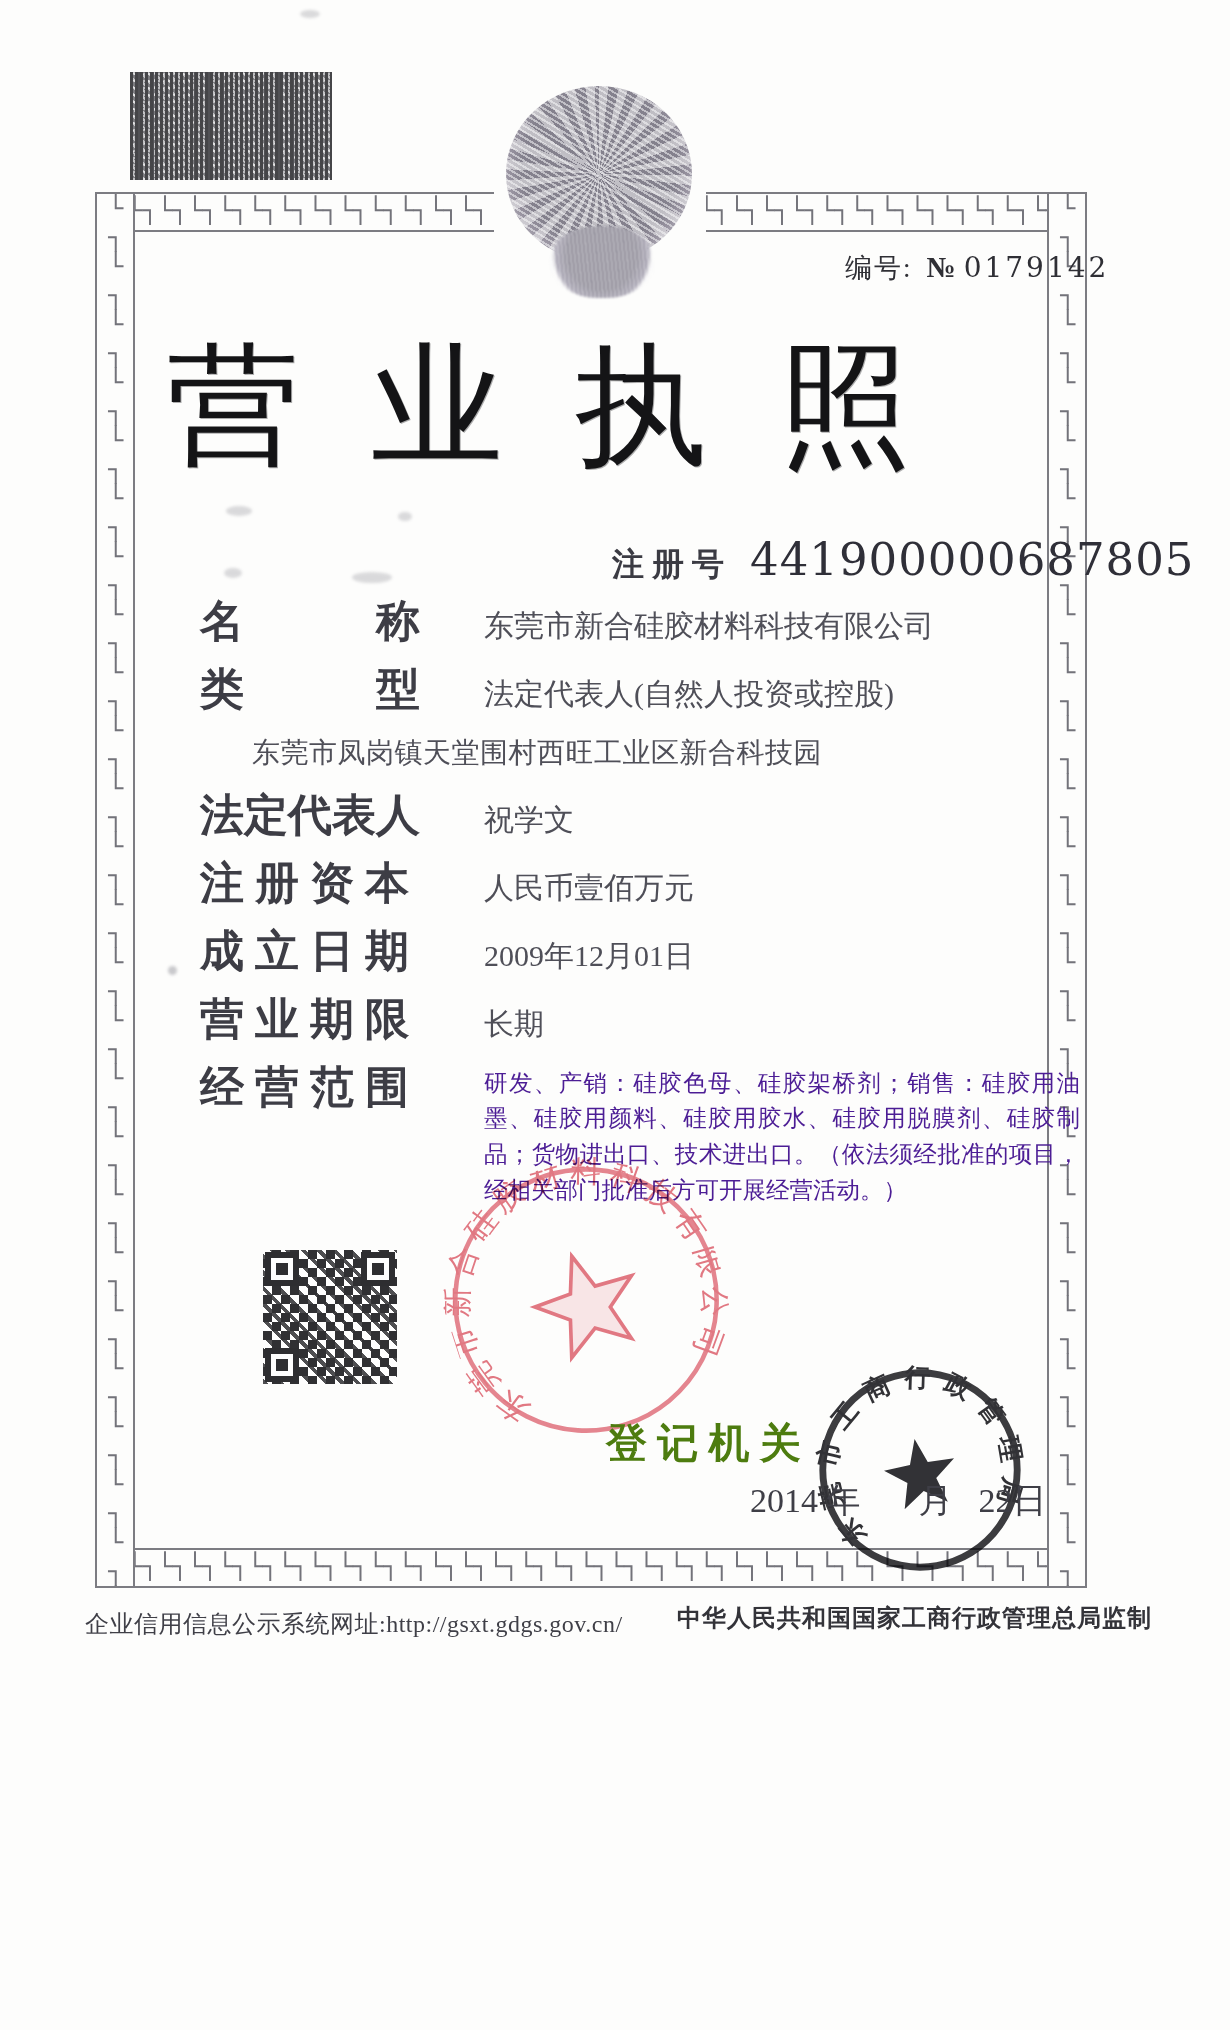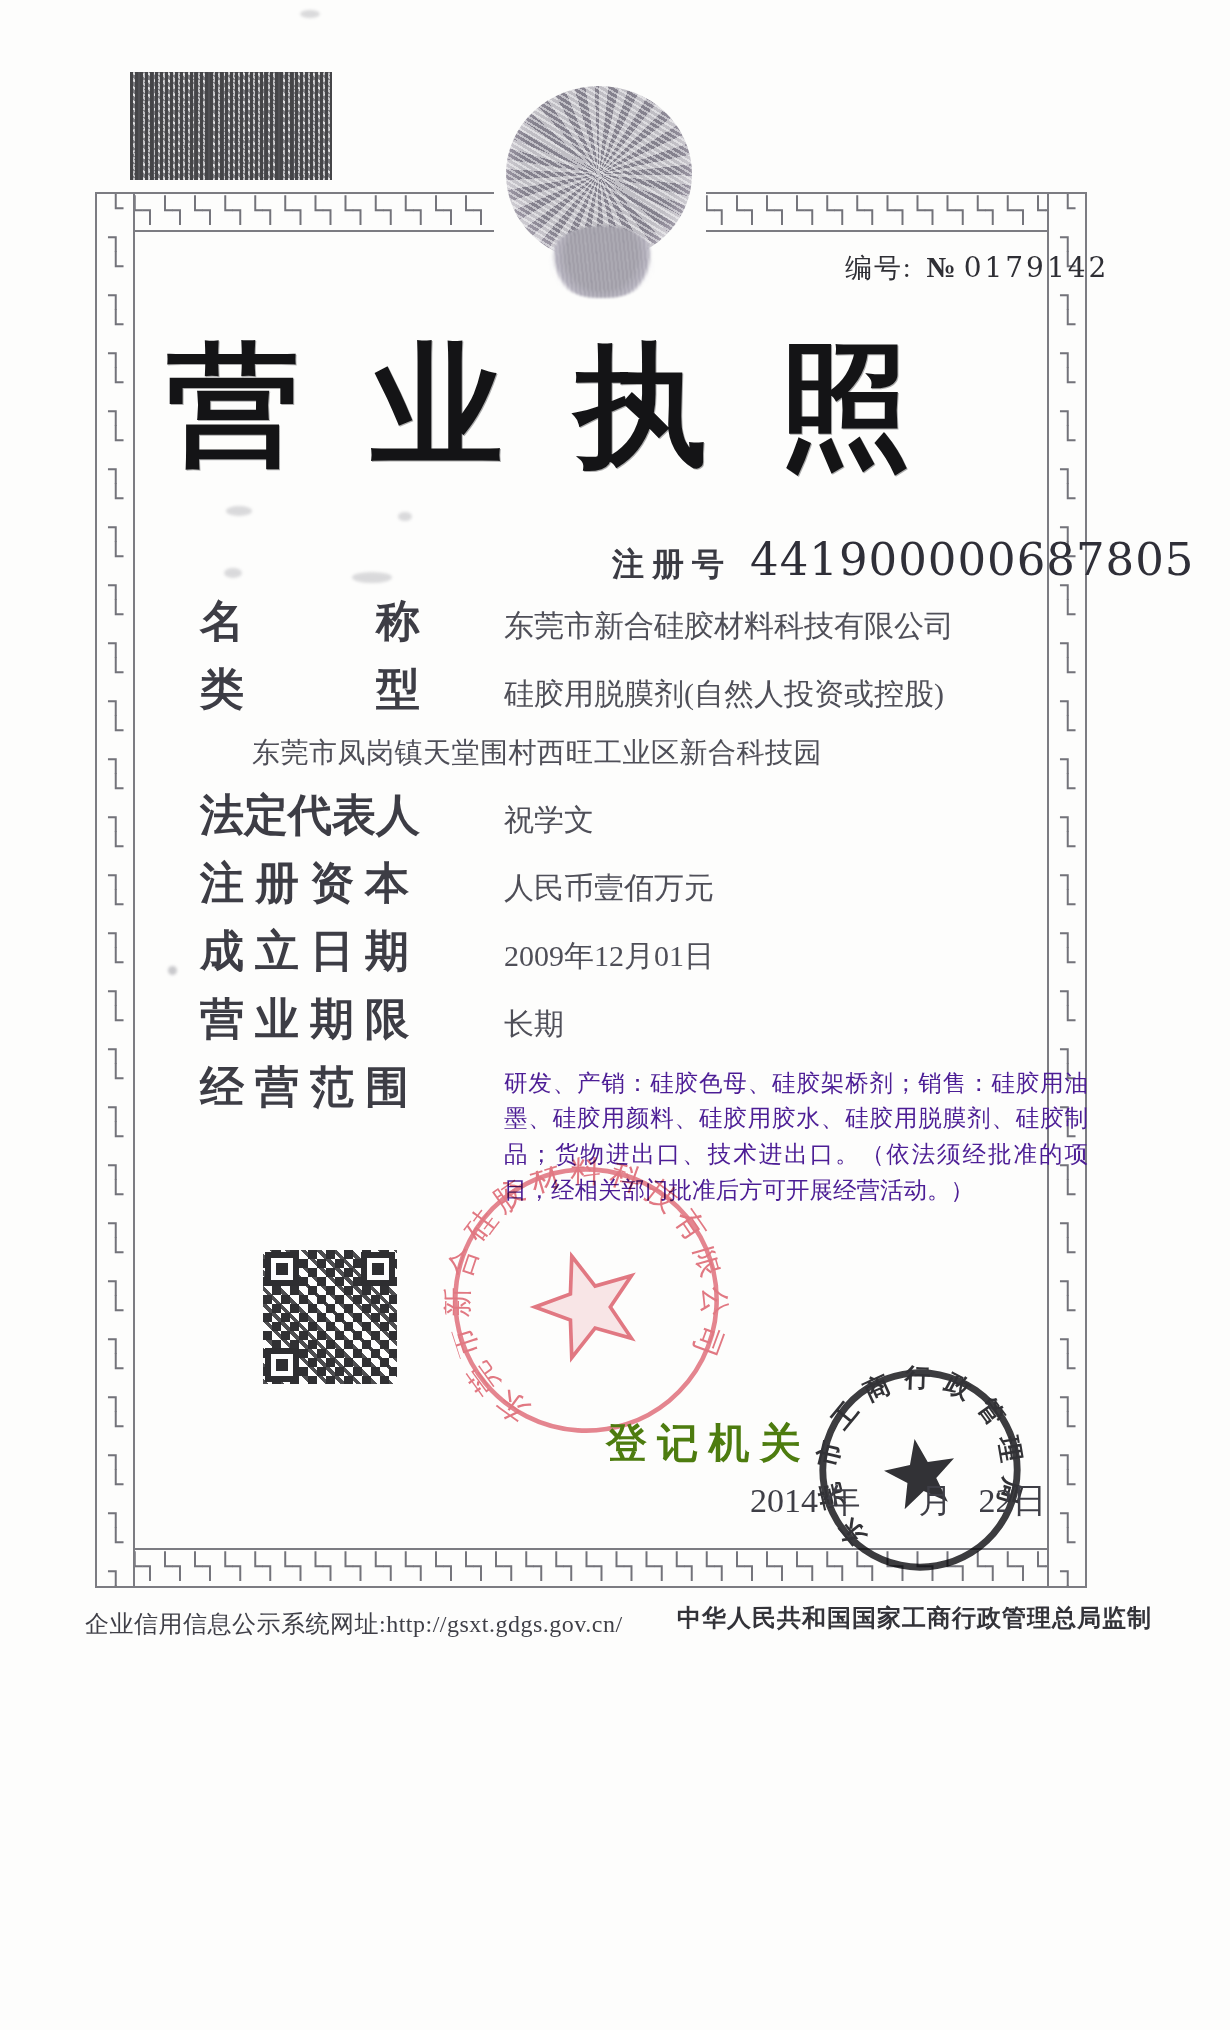--- a/index.html
+++ b/index.html
@@ -38,29 +38,29 @@
     background:
       repeating-linear-gradient(84deg,rgba(248,248,250,.5) 0 2px,transparent 2px 4px),
       radial-gradient(circle at 50% 40%,#8b8894 0 52%,#a29ead 68%,rgba(162,158,173,0) 74%);
     filter:blur(.8px);}
 
   
   .serial{position:absolute;left:845px;top:250px;font-size:27px;color:#2f2f35;letter-spacing:2px;white-space:nowrap;}
   .serial .no-sign{font-weight:bold;font-size:29px;margin:0 6px 0 14px;}
   .serial .digits{font-family:"DejaVu Serif",serif;font-size:28px;letter-spacing:3px;}
   .license-title{position:absolute;left:95px;top:318px;width:804px;text-align:center;
-    font-size:132px;font-weight:700;color:#141416;letter-spacing:72px;text-indent:72px;white-space:nowrap;
+    font-size:132px;font-weight:400;color:#141416;letter-spacing:72px;text-indent:72px;white-space:nowrap;
     text-shadow:1px 1px 0 rgba(20,20,22,.35);}
   .regno{position:absolute;left:612px;top:533px;white-space:nowrap;color:#34343c;}
   .regno .lbl{font-size:32px;font-weight:600;color:#3b3b43;}
   .regno .num{font-family:"DejaVu Serif",serif;font-size:45px;margin-left:26px;letter-spacing:1px;color:#2f2f38;}
 
   
   .fields{position:absolute;left:200px;top:600px;width:888px;}
-  .frow{display:flex;align-items:baseline;margin-bottom:24px;gap:20px;}
+  .frow{display:flex;align-items:baseline;margin-bottom:24px;}
   .flabel{flex:0 0 232px;font-size:44px;font-weight:600;color:#3d3d45;white-space:nowrap;
           letter-spacing:0;line-height:1.0;}
   .fvalue{margin-left:52px;font-size:30px;color:#4f4f58;line-height:1.2;}
   .frow.addr .fvalue{font-size:28px;letter-spacing:.5px;}
   .frow.scope{align-items:flex-start;margin-bottom:0;}
   .frow.scope .fvalue{font-size:23.5px;line-height:1.52;width:596px;color:#4c1d95;text-align:justify;}
 
   
   .qr{position:absolute;left:263px;top:1250px;width:134px;height:134px;background:#fff;opacity:.92;filter:blur(.3px);}
   .qr-pat{position:absolute;inset:0;
@@ -125,21 +125,21 @@
     <span class="lbl">注 册 号</span><span class="num">441900000687805</span>
   </div>
 
   <div class="fields">
     <div class="frow">
       <div class="flabel">名　　　称</div>
       <div class="fvalue">东莞市新合硅胶材料科技有限公司</div>
     </div>
     <div class="frow">
       <div class="flabel">类　　　型</div>
-      <div class="fvalue">硅胶用脱膜剂(自然人投资或控股)</div>
+      <div class="fvalue">法定代表人(自然人投资或控股)</div>
     </div>
     <div class="frow addr">
       <div class="fvalue">东莞市凤岗镇天堂围村西旺工业区新合科技园</div>
     </div>
     <div class="frow">
       <div class="flabel">法定代表人</div>
       <div class="fvalue">祝学文</div>
     </div>
     <div class="frow">
       <div class="flabel">注 册 资 本</div>

